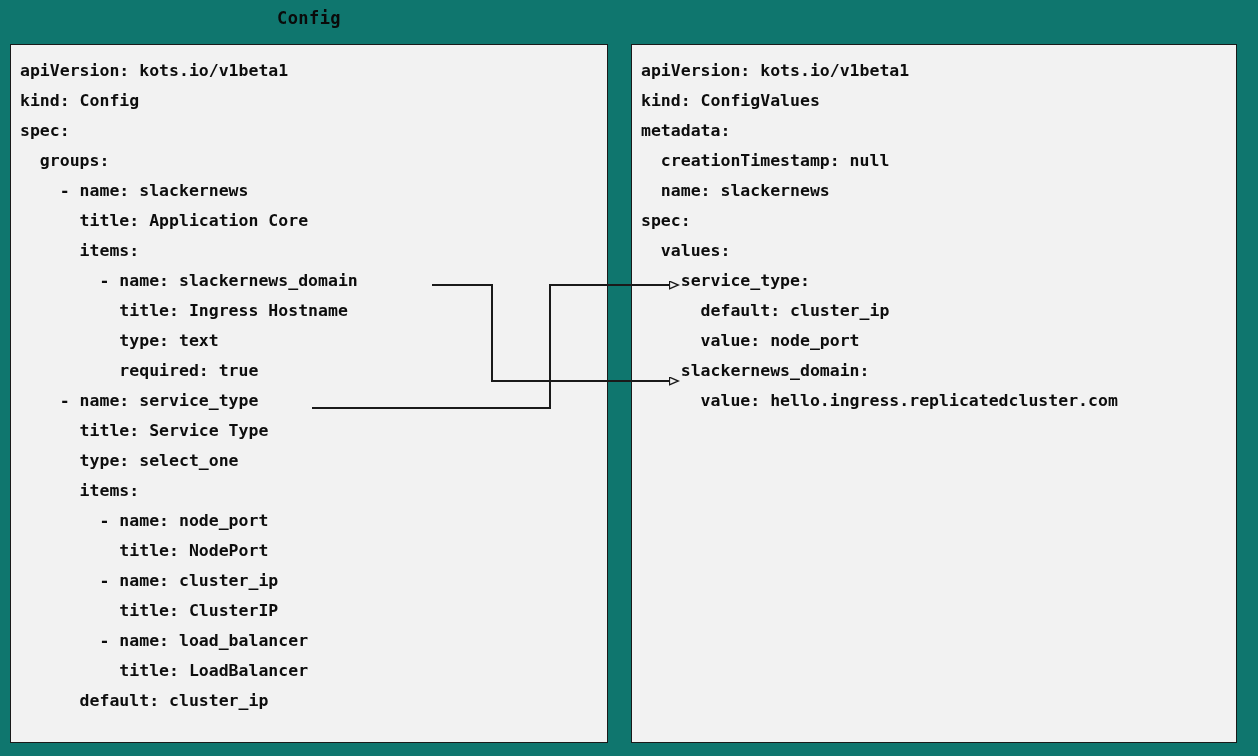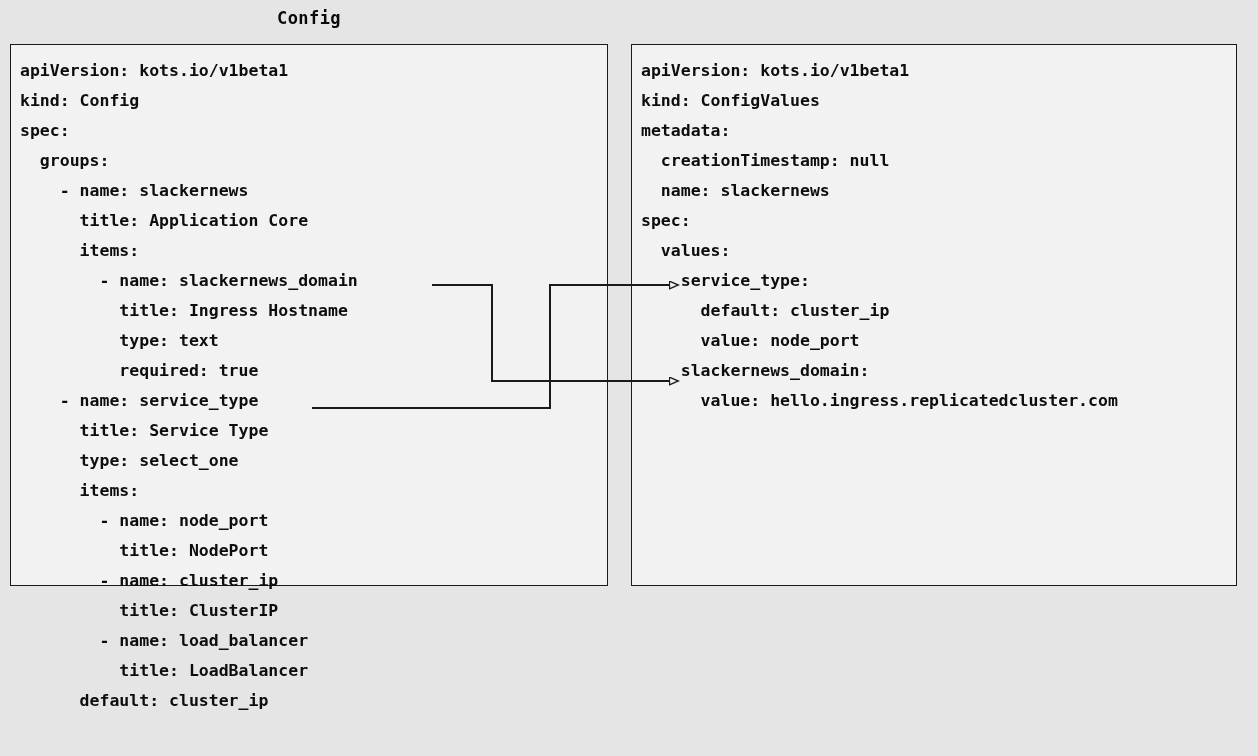--- a/index.html
+++ b/index.html
@@ -8,21 +8,21 @@
     padding: 0;
     background: #ffffff;
   }
   body {
     font-family: "DejaVu Sans Mono", "Liberation Mono", monospace;
   }
   #canvas {
     position: relative;
     width: 1258px;
     height: 756px;
-    background: #e5e5e5;
+    background: #0f766e;
     overflow: hidden;
   }
 
   
   .panel-title {
     position: absolute;
     top: 8px;
     font-family: "DejaVu Sans Mono", "Liberation Mono", monospace;
     font-size: 17px;
     font-weight: bold;
@@ -31,21 +31,21 @@
     letter-spacing: 0.4px;
     white-space: nowrap;
   }
   #title-config  { left: 10px;  width: 598px; }
   #title-values  { left: 631px; width: 606px; }
 
   
   .panel {
     position: absolute;
     top: 44px;
-    height: 542px;
+    height: 699px;
     background: #f2f2f2;
     border: 1.6px solid #1a1a1a;
     box-sizing: border-box;
   }
   #panel-config  { left: 10px;  width: 598px; }
   #panel-values  { left: 631px; width: 606px; }
 
   .code-block {
     position: absolute;
     top: 11px;

